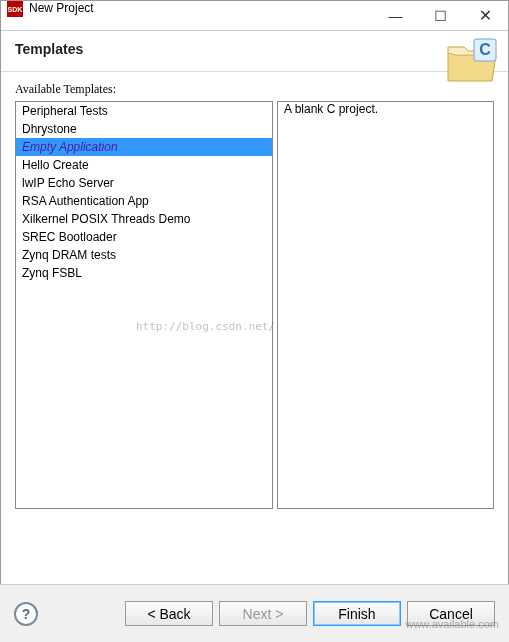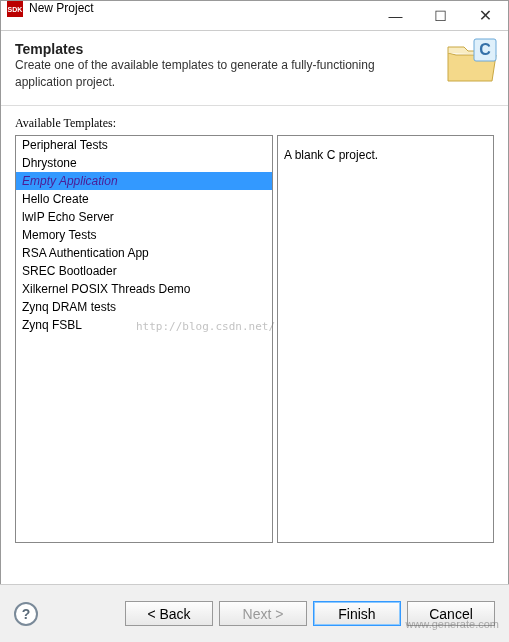--- a/index.html
+++ b/index.html
@@ -82,21 +82,21 @@
       gap: 4px;
     }
     .panel {
       border: 1px solid #888;
       height: 408px;
       background: #fff;
       overflow: auto;
       font-size: 12px;
     }
     .panel-left { width: 258px; }
-    .panel-right { flex: 1; padding: 12px 6px; color: #000; }
+    .panel-right { flex: 1; padding: 0 6px; color: #000; }
     .list-item {
       padding: 2px 6px;
       cursor: pointer;
       color: #000;
       white-space: nowrap;
     }
     .list-item.selected {
       background: #3399ff;
       color: #4c1d95;
       font-style: italic;
@@ -171,54 +171,52 @@
   <div class="titlebar-text">New Project</div>
   <div class="win-controls">
     <div class="win-btn">—</div>
     <div class="win-btn">☐</div>
     <div class="win-btn close">✕</div>
   </div>
 </div>
 
 <div class="header-section">
   <div class="header-title">Templates</div>
-  <div class="header-desc">Create one of the available templates to generate a fully-functioning application project.</div>
   <div class="header-icon">
     <svg viewBox="0 0 56 48">
       <path d="M4 16 L4 44 L48 44 L52 18 L12 18 Z" fill="#f4d98a" stroke="#c9a743" stroke-width="1"></path>
       <path d="M4 16 L4 10 L20 10 L24 14 L46 14 L46 18" fill="#f9ecc2" stroke="#c9a743" stroke-width="1"></path>
       <rect x="30" y="2" width="22" height="22" rx="2" fill="#dff0fb" stroke="#6aa8d8"></rect>
       <text x="41" y="18" font-size="16" font-weight="bold" fill="#3671a8" font-family="sans-serif" text-anchor="middle">C</text>
     </svg>
   </div>
 </div>
 
 <div class="content">
   <div class="list-label">Available Templates:</div>
   <div class="panels">
     <div class="panel panel-left" id="template-list">
         <div class="list-item">Peripheral Tests</div>
         <div class="list-item">Dhrystone</div>
         <div class="list-item selected">Empty Application</div>
         <div class="list-item">Hello Create</div>
         <div class="list-item">lwIP Echo Server</div>
-        <div class="list-item">Memory Tests</div>
         <div class="list-item">RSA Authentication App</div>
+        <div class="list-item">Xilkernel POSIX Threads Demo</div>
         <div class="list-item">SREC Bootloader</div>
-        <div class="list-item">Xilkernel POSIX Threads Demo</div>
         <div class="list-item">Zynq DRAM tests</div>
         <div class="list-item">Zynq FSBL</div>
       </div>
     <div class="panel panel-right">A blank C project.</div>
   </div>
 </div>
 
 <div class="watermark">http://blog.csdn.net/</div>
 
 <div class="button-bar">
   <div class="help-btn">?</div>
   <div class="spacer"></div>
   <button class="btn">&lt; Back</button>
   <button class="btn" disabled="">Next &gt;</button>
   <button class="btn default">Finish</button>
   <button class="btn">Cancel</button>
-  <div class="watermark2">www.generate.com</div>
+  <div class="watermark2">www.available.com</div>
 </div>
 
 </body></html>

